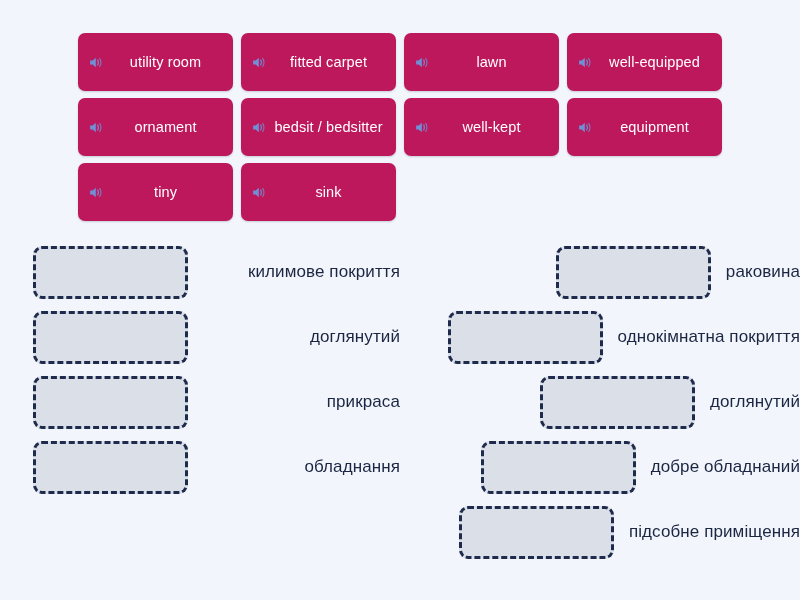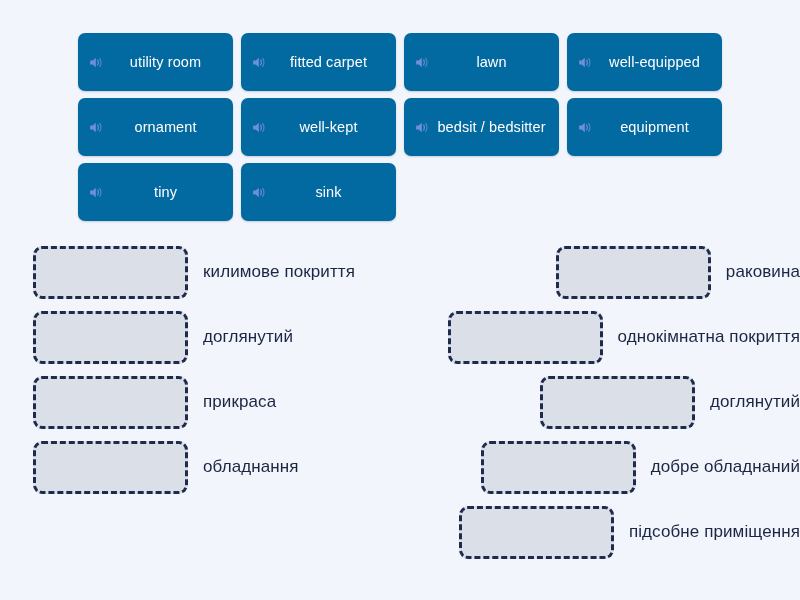--- a/index.html
+++ b/index.html
@@ -24,21 +24,21 @@
     width: 646px;
     display: flex;
     flex-wrap: wrap;
     gap: 7px 8px;
     align-content: flex-start;
   }
 
   .word-card {
     width: 155px;
     height: 58px;
-    background: #0369a1;
+    background: #be185d;
     border-radius: 7px;
     display: flex;
     align-items: center;
     padding: 0 8px 0 10px;
     cursor: pointer;
     box-shadow: 0 1px 2px rgba(16,24,58,0.18);
     user-select: none;
   }
 
   .speaker-icon {
@@ -69,21 +69,21 @@
     display: flex;
   }
 
   .answer-column {
     width: 400px;
     display: flex;
     flex-direction: column;
     gap: 12px;
   }
 
-  .answer-column.left  { padding-left: 33px; }
+  .answer-column.left  { padding-left: 33px; text-align: right; }
   .answer-column.right { padding-left: 16px; align-items: flex-end; }
 
   .answer-row {
     display: flex;
     align-items: center;
     height: 53px;
   }
 
   .drop-zone {
     flex: 0 0 auto;
@@ -148,29 +148,29 @@
         <path d="M16.4 6.4c2.5 2.0 2.5 9.2 0 11.2" stroke="#6f8fd6" stroke-width="1.5" fill="none" stroke-linecap="round" opacity="0.85"></path>
       </svg>
       <span class="word-card-label">ornament</span>
     </div>
     <div class="word-card">
       <svg class="speaker-icon" viewBox="0 0 24 24" aria-hidden="true">
         <path d="M3 9.2h3.6L11 5.2v13.6L6.6 14.8H3z" fill="#6f8fd6"></path>
         <path d="M13.6 8.6c1.3 1.0 1.3 5.8 0 6.8" stroke="#6f8fd6" stroke-width="1.7" fill="none" stroke-linecap="round"></path>
         <path d="M16.4 6.4c2.5 2.0 2.5 9.2 0 11.2" stroke="#6f8fd6" stroke-width="1.5" fill="none" stroke-linecap="round" opacity="0.85"></path>
       </svg>
+      <span class="word-card-label">bedsit / bedsitter</span>
+    </div>
+    <div class="word-card">
+      <svg class="speaker-icon" viewBox="0 0 24 24" aria-hidden="true">
+        <path d="M3 9.2h3.6L11 5.2v13.6L6.6 14.8H3z" fill="#6f8fd6"></path>
+        <path d="M13.6 8.6c1.3 1.0 1.3 5.8 0 6.8" stroke="#6f8fd6" stroke-width="1.7" fill="none" stroke-linecap="round"></path>
+        <path d="M16.4 6.4c2.5 2.0 2.5 9.2 0 11.2" stroke="#6f8fd6" stroke-width="1.5" fill="none" stroke-linecap="round" opacity="0.85"></path>
+      </svg>
       <span class="word-card-label">well-kept</span>
-    </div>
-    <div class="word-card">
-      <svg class="speaker-icon" viewBox="0 0 24 24" aria-hidden="true">
-        <path d="M3 9.2h3.6L11 5.2v13.6L6.6 14.8H3z" fill="#6f8fd6"></path>
-        <path d="M13.6 8.6c1.3 1.0 1.3 5.8 0 6.8" stroke="#6f8fd6" stroke-width="1.7" fill="none" stroke-linecap="round"></path>
-        <path d="M16.4 6.4c2.5 2.0 2.5 9.2 0 11.2" stroke="#6f8fd6" stroke-width="1.5" fill="none" stroke-linecap="round" opacity="0.85"></path>
-      </svg>
-      <span class="word-card-label">bedsit / bedsitter</span>
     </div>
     <div class="word-card">
       <svg class="speaker-icon" viewBox="0 0 24 24" aria-hidden="true">
         <path d="M3 9.2h3.6L11 5.2v13.6L6.6 14.8H3z" fill="#6f8fd6"></path>
         <path d="M13.6 8.6c1.3 1.0 1.3 5.8 0 6.8" stroke="#6f8fd6" stroke-width="1.7" fill="none" stroke-linecap="round"></path>
         <path d="M16.4 6.4c2.5 2.0 2.5 9.2 0 11.2" stroke="#6f8fd6" stroke-width="1.5" fill="none" stroke-linecap="round" opacity="0.85"></path>
       </svg>
       <span class="word-card-label">equipment</span>
     </div>
     <div class="word-card">

